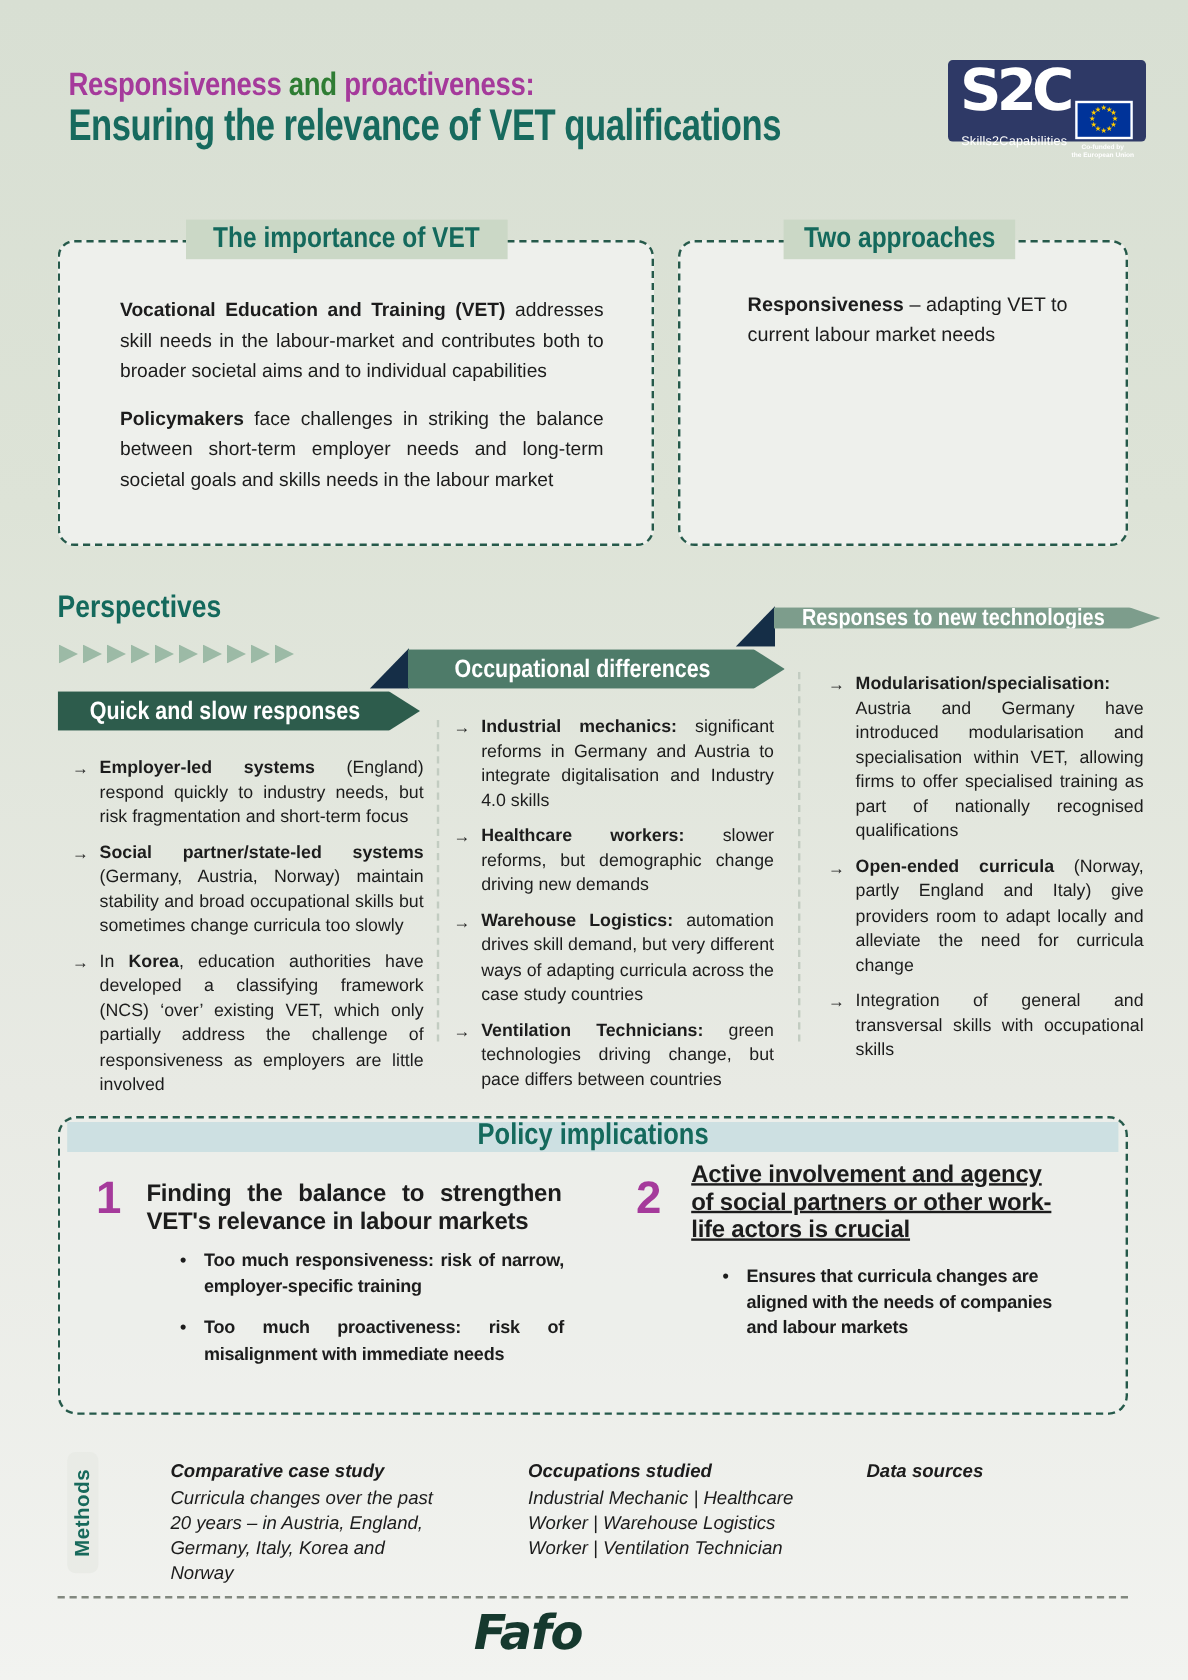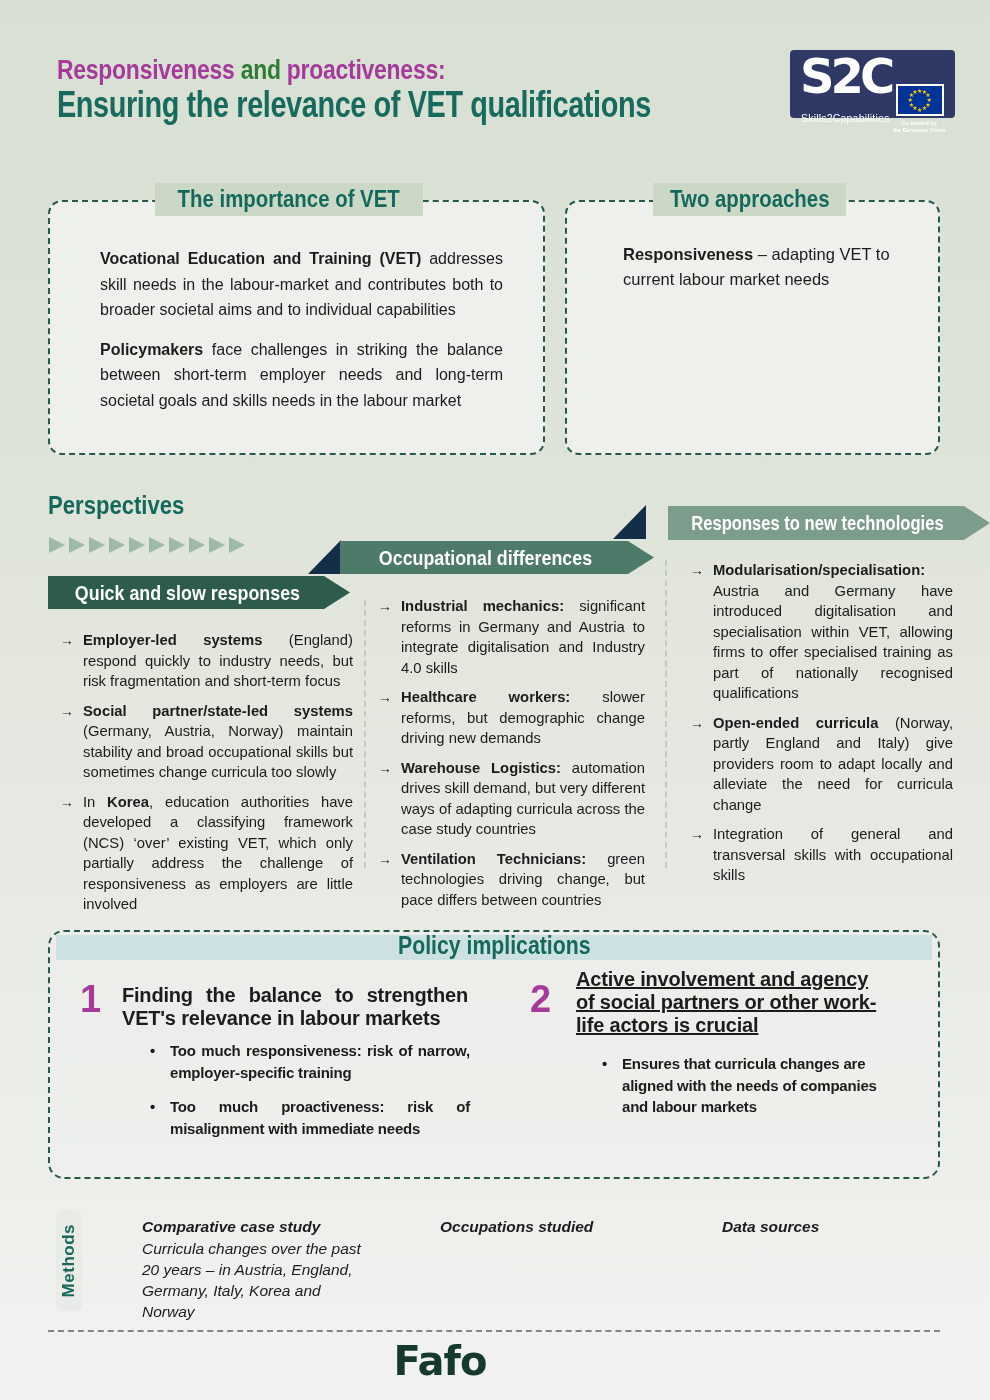--- a/index.html
+++ b/index.html
@@ -42,21 +42,21 @@
            transform:scaleX(.85);transform-origin:left top;}
   .tri-row{left:49px;top:537px;height:17px;}
   .tri-row i{width:16px;height:16px;background:#9cbaa6;display:inline-block;margin-right:4px;
              clip-path:polygon(0 0,100% 50%,0 100%);}
   .banner{color:#fff;font-weight:bold;display:flex;align-items:center;justify-content:center;
           padding-right:24px;box-sizing:border-box;
           clip-path:polygon(0 0,calc(100% - 26px) 0,100% 50%,calc(100% - 26px) 100%,0 100%);}
   .banner span{display:inline-block;transform:scaleX(.85);white-space:nowrap;}
   .b1{left:48px;top:576px;width:302px;height:33px;background:#2d5c4c;font-size:21px;}
   .b2{left:340px;top:541px;width:314px;height:33px;background:#4e7b69;font-size:21px;}
-  .b3{left:668px;top:506px;width:322px;height:34px;background:#7d9d8c;font-size:19.5px;}
+  .b3{left:645px;top:506px;width:322px;height:18px;background:#7d9d8c;font-size:19.5px;}
   .fold{width:33px;height:34px;background:#152e47;clip-path:polygon(100% 0,100% 100%,0 100%);}
   .f2{left:308px;top:540px;} .f3{left:613px;top:505px;}
   .col{font-size:14.8px;line-height:20.5px;list-style:none;margin:0;padding:0;}
   .col li{position:relative;padding-left:23px;text-align:justify;margin-bottom:9px;}
   .col .arr{position:absolute;left:0;top:0;font-size:14px;}
   .col1{left:60px;top:630px;width:293px;}
   .col2{left:378px;top:596px;width:267px;}
   .col3{left:690px;top:560px;width:263px;}
   .vd{border-left:2px dashed #c2ccc1;width:0;}
   .vd1{left:364px;top:600px;height:268px;}
@@ -84,21 +84,21 @@
         display:flex;align-items:center;justify-content:center;}
   .mtab span{writing-mode:vertical-rl;transform:rotate(180deg);color:#17695b;font-weight:bold;
              font-size:17px;letter-spacing:.5px;}
   .mcol{font-style:italic;font-size:15.5px;line-height:21px;}
   .mcol .mt{font-weight:bold;margin-bottom:1px;}
   .mc1{left:142px;top:1216px;width:232px;}
   .mc2{left:440px;top:1216px;width:222px;}
   .mc3{left:722px;top:1216px;width:212px;}
   .hr{left:48px;top:1330px;width:892px;border-top:2px dashed #82887f;}
   .fafo{left:0;top:1338px;width:880px;text-align:center;font-family:"DejaVu Sans",sans-serif;
-        font-size:40px;font-weight:bold;color:#16392e;letter-spacing:-1px;}
+        font-size:40px;font-weight:bold;color:#16392e;letter-spacing:-1px;font-style:italic;}
 </style>
 </head>
 <body>
 
 <div class="abs title1">
   <span class="mag">Responsiveness</span><span class="grn"> and </span><span class="mag">proactiveness:</span>
 </div>
 <div class="abs title2">Ensuring the relevance of VET qualifications</div>
 
 <div class="abs logo-card">
@@ -167,21 +167,21 @@
 <ul class="abs col col2">
   <li><span class="arr">→</span><span><span class="seg-b">Industrial mechanics:</span><span> significant reforms in Germany and Austria to integrate digitalisation and Industry 4.0 skills</span></span></li>
   <li><span class="arr">→</span><span><span class="seg-b">Healthcare workers:</span><span> slower reforms, but demographic change driving new demands</span></span></li>
   <li><span class="arr">→</span><span><span class="seg-b">Warehouse Logistics:</span><span> automation drives skill demand, but very different ways of adapting curricula across the case study countries</span></span></li>
   <li><span class="arr">→</span><span><span class="seg-b">Ventilation Technicians:</span><span> green technologies driving change, but pace differs between countries</span></span></li>
 </ul>
 
 <div class="abs vd vd2"></div>
 
 <ul class="abs col col3">
-  <li><span class="arr">→</span><span><span class="seg-b">Modularisation/specialisation:</span><span> Austria and Germany have introduced digitalisation and specialisation within VET, allowing firms to offer specialised training as part of nationally recognised qualifications</span></span></li>
+  <li><span class="arr">→</span><span><span class="seg-b">Modularisation/specialisation:</span><span> Austria and Germany have introduced modularisation and specialisation within VET, allowing firms to offer specialised training as part of nationally recognised qualifications</span></span></li>
   <li><span class="arr">→</span><span><span class="seg-b">Open-ended curricula</span><span> (Norway, partly England and Italy) give providers room to adapt locally and alleviate the need for curricula change</span></span></li>
   <li><span class="arr">→</span><span><span>Integration of general and transversal skills with occupational skills</span></span></li>
 </ul>
 
 <div class="abs pbox">
   <div class="pband"></div>
   <div class="p-h"><span>Policy implications</span></div>
 </div>
 <div class="abs pnum n1">1</div>
 <div class="abs ptext t1">Finding the balance to strengthen VET's relevance in labour markets</div>
@@ -197,19 +197,20 @@
 
 <div class="abs mtab">
     <span>Methods</span>
   </div>
 <div class="abs mcol mc1">
   <div class="mt">Comparative case study</div>
   <div>Curricula changes over the past 20 years – in Austria, England, Germany, Italy, Korea and Norway</div>
 </div>
 <div class="abs mcol mc2">
   <div class="mt">Occupations studied</div>
+  <div>Industrial Mechanic | Healthcare Worker | Warehouse Logistics Worker | Ventilation Technician</div>
 </div>
 <div class="abs mcol mc3">
   <div class="mt">Data sources</div>
 </div>
 
 <div class="abs hr"></div>
 <div class="abs fafo">Fafo</div>
 
 </body></html>

